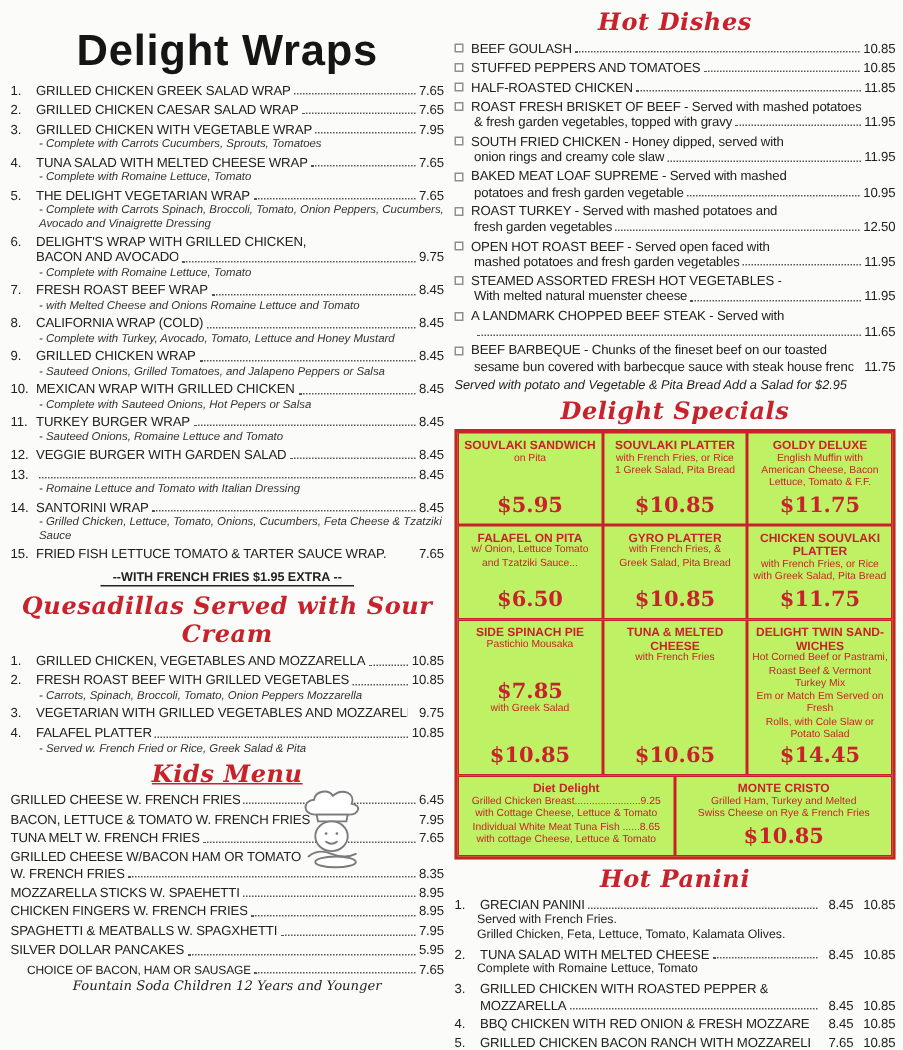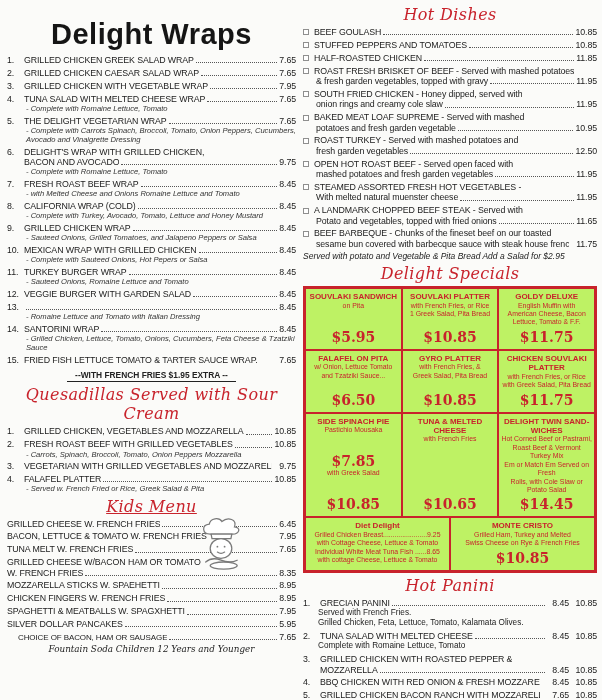--- a/index.html
+++ b/index.html
@@ -14,21 +14,21 @@
   }
   .page { position:relative; width:602px; height:700px; }
   .col-left  { position:absolute; left:7px;  top:2px; width:289px; }
   .col-right { position:absolute; left:303px; top:2px; width:294px; }
 
   .title {
     font-size:29px; font-weight:bold; color:#151515;
     text-align:center; margin:16px 0 4px; letter-spacing:0.5px;
   }
   .script-heading {
-    font-family:"DejaVu Serif", serif; font-style:italic; font-weight:normal;
+    font-family:"DejaVu Serif", serif; font-style:italic; font-weight:bold;
     color:var(--accent); text-align:center; font-size:16px;
     margin:3px 0 3px; letter-spacing:0.4px;
   }
   .u { text-decoration:underline; }
 
   .mi { margin-top:2.5px; }
   .row { display:flex; align-items:flex-end; line-height:1.18; font-size:8.8px; letter-spacing:-0.1px; color:#212121; }
   .num { width:17px; flex-shrink:0; }
   .cb  { width:6px; height:6px; border:1px solid #8f8f8f; margin:0 5px 2px 0; flex-shrink:0; background:#fff; }
   .cbsp{ width:13px; flex-shrink:0; }
@@ -87,20 +87,21 @@
             <span class="price">7.65</span>
           </div>
         </div>
         <div class="mi">
           <div class="row">
             <span class="num">3.</span>
             <span class="iname">GRILLED CHICKEN WITH VEGETABLE WRAP</span>
             <span class="dots"></span>
             <span class="price">7.95</span>
           </div>
+          <div class="desc">- Complete with Carrots Cucumbers, Sprouts, Tomatoes</div>
         </div>
         <div class="mi">
           <div class="row">
             <span class="num">4.</span>
             <span class="iname">TUNA SALAD WITH MELTED CHEESE WRAP</span>
             <span class="dots"></span>
             <span class="price">7.65</span>
           </div>
           <div class="desc">- Complete with Romaine Lettuce, Tomato</div>
         </div>
@@ -426,21 +427,20 @@
             <span class="price">11.95</span>
           </div>
         </div>
         <div class="mi">
           <div class="row">
             <span class="cb"></span>
             <span class="iname">A LANDMARK CHOPPED BEEF STEAK - Served with</span>
           </div>
           <div class="row">
             <span class="cbsp"></span>
-            <span class="iname">Potato and vegetables, topped with fried onions</span>
             <span class="dots"></span>
             <span class="price">11.65</span>
           </div>
         </div>
         <div class="mi">
           <div class="row">
             <span class="cb"></span>
             <span class="iname">BEEF BARBEQUE - Chunks of the fineset beef on our toasted</span>
           </div>
           <div class="row">

